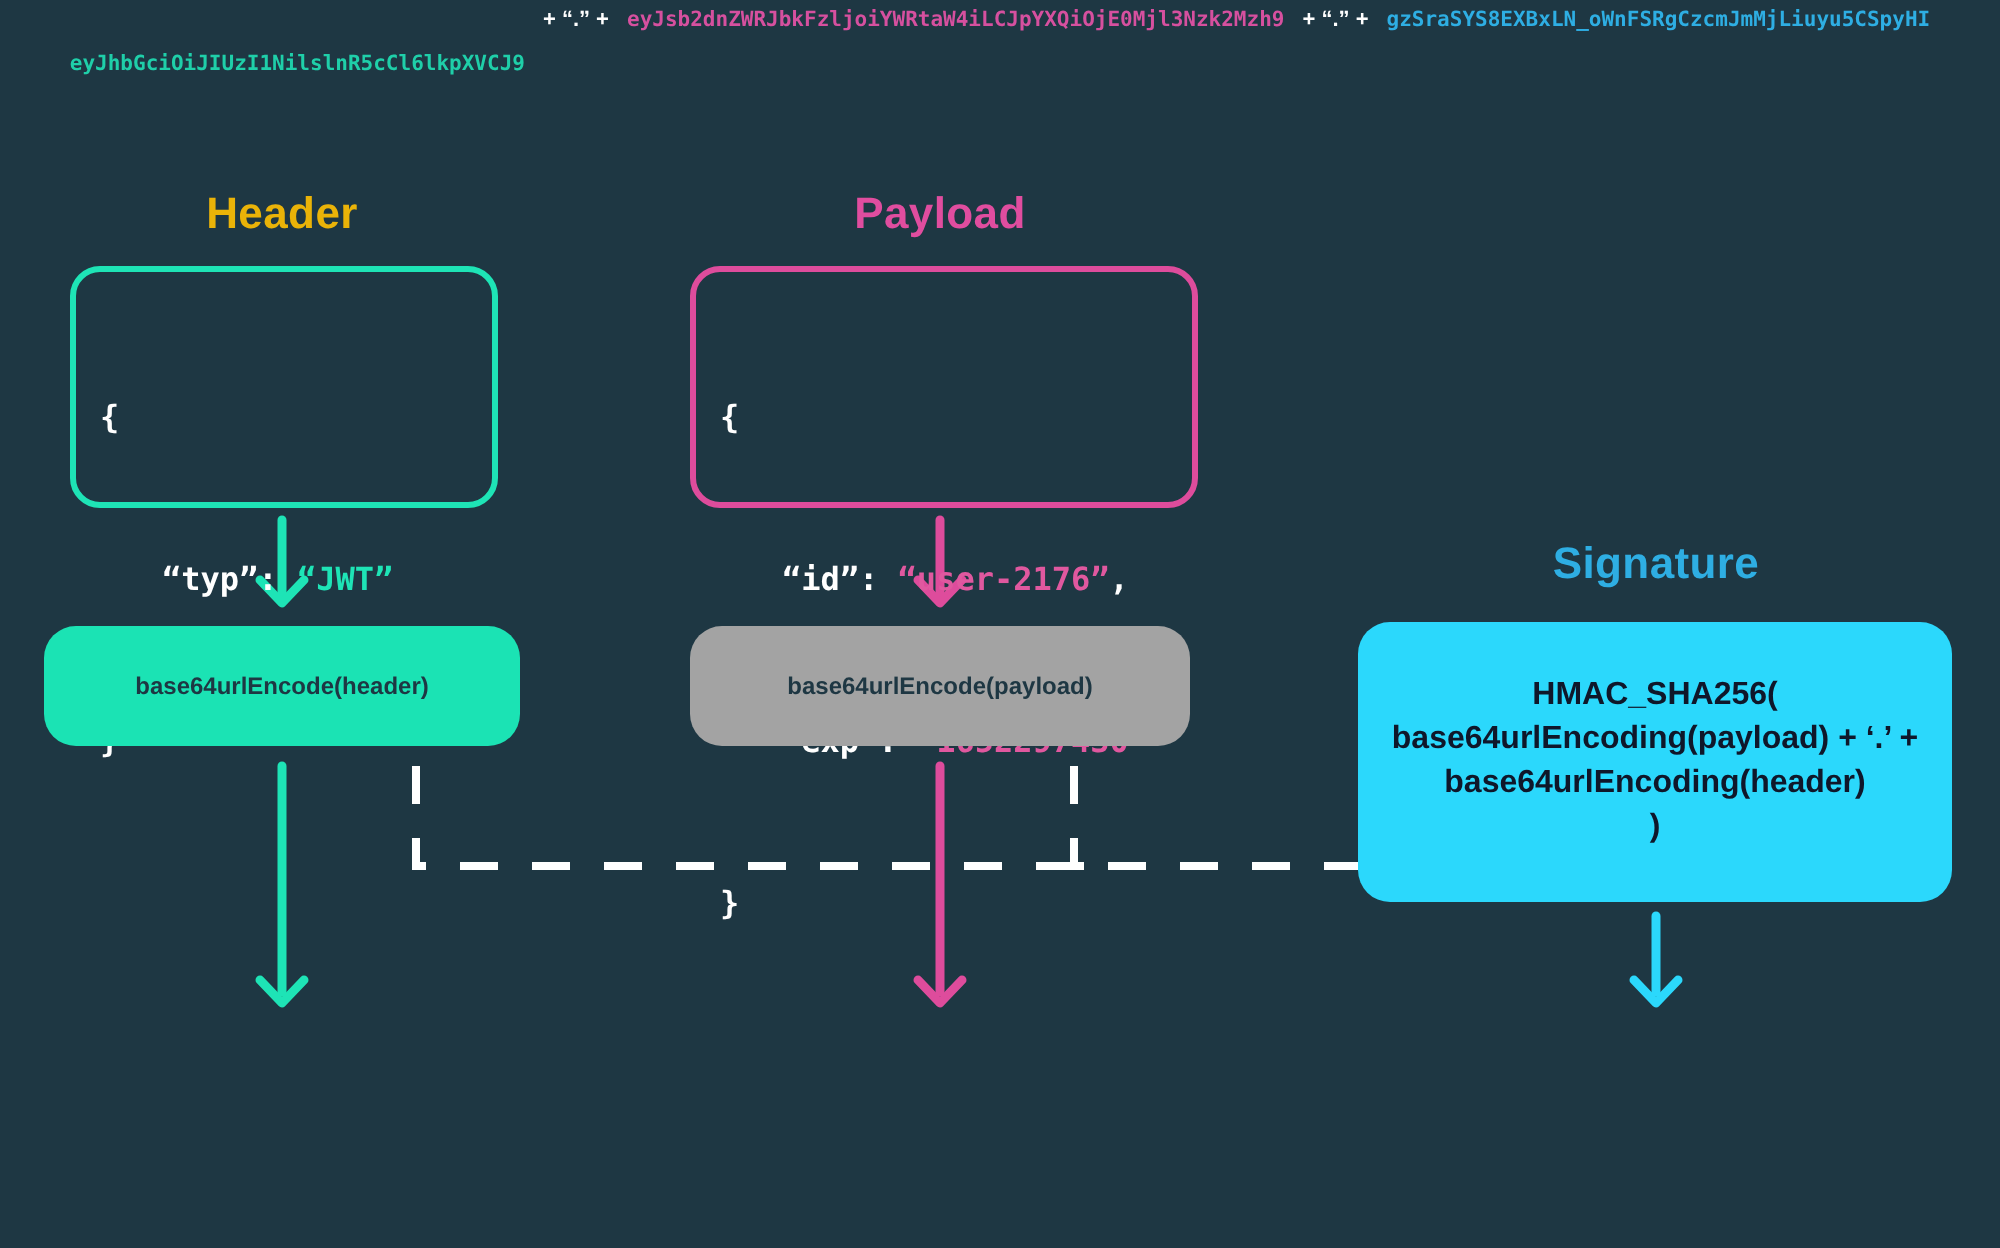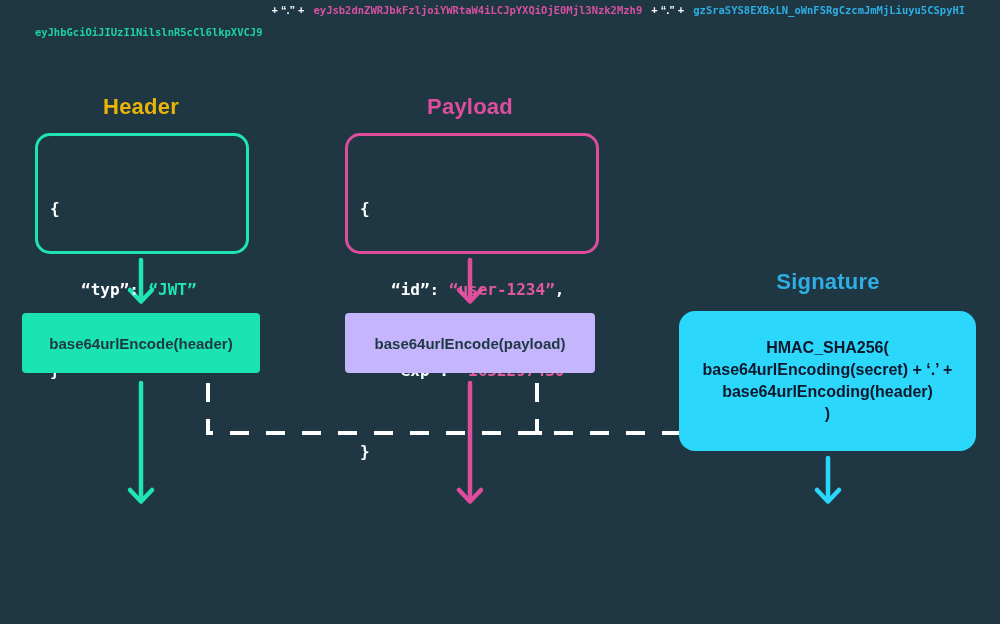--- a/index.html
+++ b/index.html
@@ -28,26 +28,26 @@
   .code {
     font-family:"DejaVu Sans Mono", monospace; font-weight:700;
     font-size:16px; line-height:27px; color:#FFFFFF;
     padding:5px 0 0 12px; white-space:pre;
   }
   .code .indent { padding-left:31px; }
   .val.teal { color:#1EE4B6; }
   .val.pink { color:#E0589F; }
 
   .pill {
-    position:absolute; box-sizing:border-box; border-radius:4px;
+    position:absolute; box-sizing:border-box; border-radius:16px;
     display:flex; align-items:center; justify-content:center;
-    font-weight:700; font-size:15px; color:#1E3743;
+    font-weight:700; font-size:12px; color:#1E3743;
   }
   .pill.teal { background:#1BE3B4; }
-  .pill.pink { background:#c4b5fd; }
+  .pill.pink { background:#a3a3a3; }
 
   .sigbox {
     position:absolute; box-sizing:border-box; border-radius:16px;
     background:#2BD8FC; color:#0f172a; text-align:center;
     font-weight:700; font-size:16px; line-height:22px;
     display:flex; flex-direction:column; justify-content:center;
     padding:6px 4px;
   }
 
   .tokens {
@@ -110,32 +110,32 @@
     <div class="code">
       <div>{</div>
       <div class="indent"><span>“typ”: </span><span class="val teal">“JWT”</span><span></span></div>
       <div>}</div>
     </div>
   </div>
 
   <div class="json-box pink" style="left:345px; top:133px; width:254px; height:121px;">
     <div class="code">
       <div>{</div>
-      <div class="indent"><span>“id”: </span><span class="val pink">“user-1234”</span><span>,</span></div>
+      <div class="indent"><span>“id”: </span><span class="val pink">“user-2176”</span><span>,</span></div>
       <div class="indent"><span>“exp”: </span><span class="val pink">“1652297430”</span><span></span></div>
       <div>}</div>
     </div>
   </div>
 
   <div class="pill teal" style="left:22px; top:313px; width:238px; height:60px;">base64urlEncode(header)</div>
   <div class="pill pink" style="left:345px; top:313px; width:250px; height:60px;">base64urlEncode(payload)</div>
 
   <div class="sigbox" style="left:679px; top:311px; width:297px; height:140px;">
     <div>HMAC_SHA256(</div>
-    <div>base64urlEncoding(secret) + ‘.’ +</div>
+    <div>base64urlEncoding(payload) + ‘.’ +</div>
     <div>base64urlEncoding(header)</div>
     <div>)</div>
   </div>
 
   <div class="tokens">
     <span class="tok teal">eyJhbGciOiJIUzI1NilslnR5cCl6lkpXVCJ9</span>
     <span class="sep">+ “.” +</span>
     <span class="tok pink">eyJsb2dnZWRJbkFzljoiYWRtaW4iLCJpYXQiOjE0Mjl3Nzk2Mzh9</span>
     <span class="sep">+ “.” +</span>
     <span class="tok cyan">gzSraSYS8EXBxLN_oWnFSRgCzcmJmMjLiuyu5CSpyHI</span>

